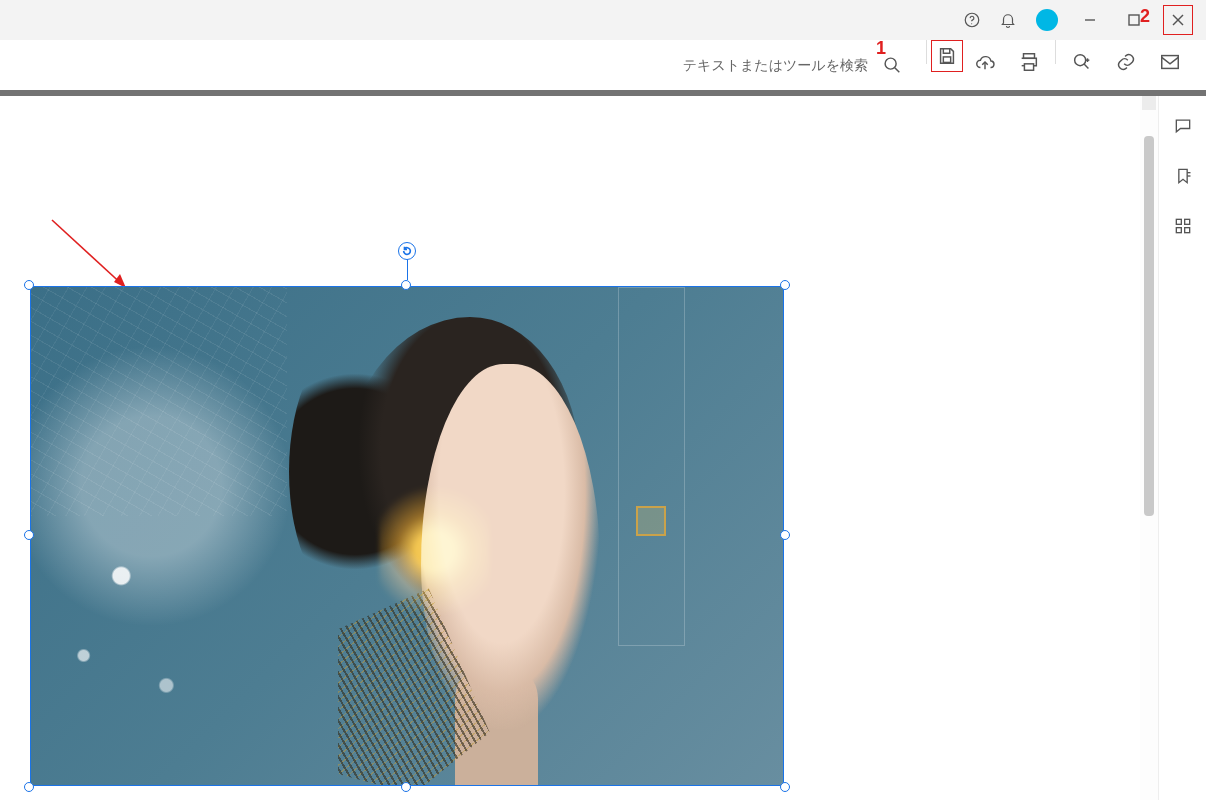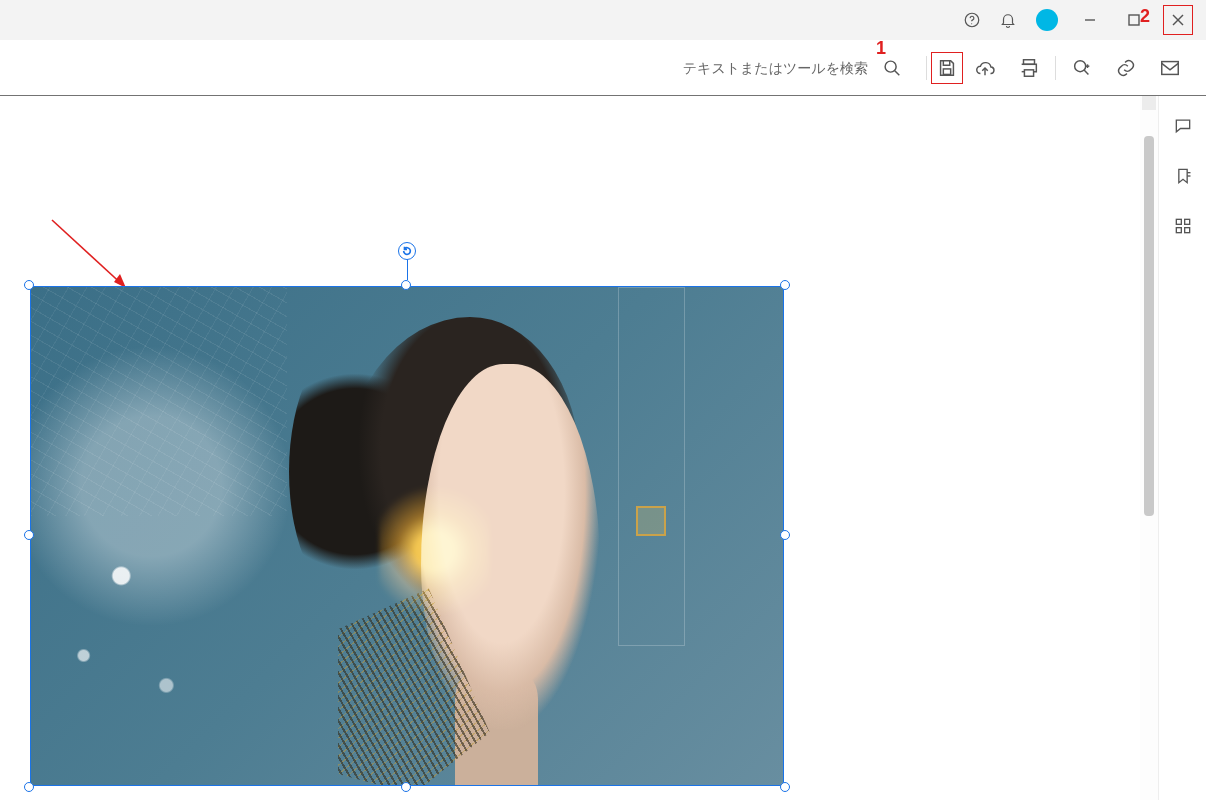--- a/index.html
+++ b/index.html
@@ -9,21 +9,21 @@
   .titlebar { height:40px; background:#f3f3f3; display:flex; align-items:center; justify-content:flex-end; padding:0 6px 0 0; border-bottom:1px solid #f3f3f3; }
   .titlebar .spacer { flex:1; }
   .title-icon { width:36px; height:40px; display:flex; align-items:center; justify-content:center; color:#555; position:relative; }
   .title-icon svg { width:18px; height:18px; stroke:#555; fill:none; stroke-width:1.6; }
   .avatar { width:22px; height:22px; border-radius:50%; background:#00b7e5; margin:0 10px; position:relative; }
   .winbtn { width:44px; height:40px; display:flex; align-items:center; justify-content:center; }
   .winbtn svg { width:14px; height:14px; stroke:#555; fill:none; stroke-width:1.4; }
   .close-highlight { position:absolute; width:30px; height:30px; border:1.5px solid #e02020; pointer-events:none; }
 
   
-  .toolbar { height:56px; display:flex; align-items:center; justify-content:flex-end; padding:0 14px 0 12px; border-bottom:1px solid #737373; }
+  .toolbar { height:56px; display:flex; justify-content:flex-end; padding:0 14px 0 12px; border-bottom:6px solid #737373; }
   .search-wrap { display:flex; align-items:center; margin-right:8px; }
   .search-input { border:none; background:transparent; font-size:14px; color:#666; text-align:right; width:210px; outline:none; }
   .search-input::placeholder { color:#666; }
   .tool-icon { width:44px; height:44px; display:flex; align-items:center; justify-content:center; position:relative; }
   .tool-icon svg { width:22px; height:22px; stroke:#555; fill:none; stroke-width:1.6; }
   .vline { width:1px; height:24px; background:#ddd; margin:0 4px; }
   .save-highlight { border:1.5px solid #e02020; width:32px; height:32px; }
 
   
   .annot { position:fixed; color:#e02020; font-weight:700; font-size:18px; font-family:Arial, sans-serif; pointer-events:none; }

